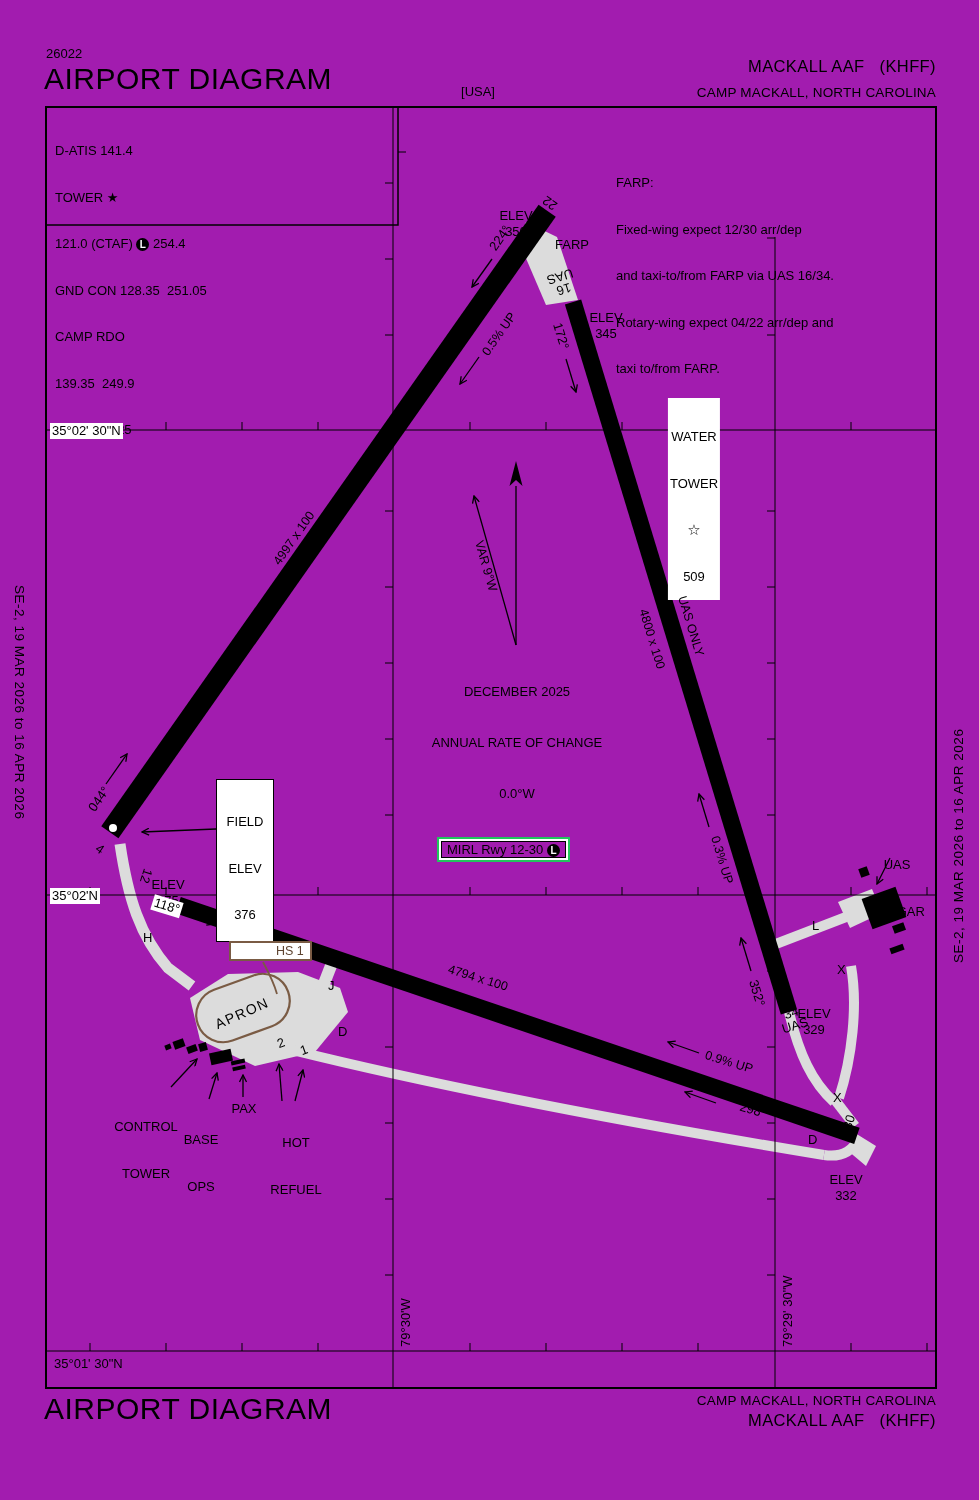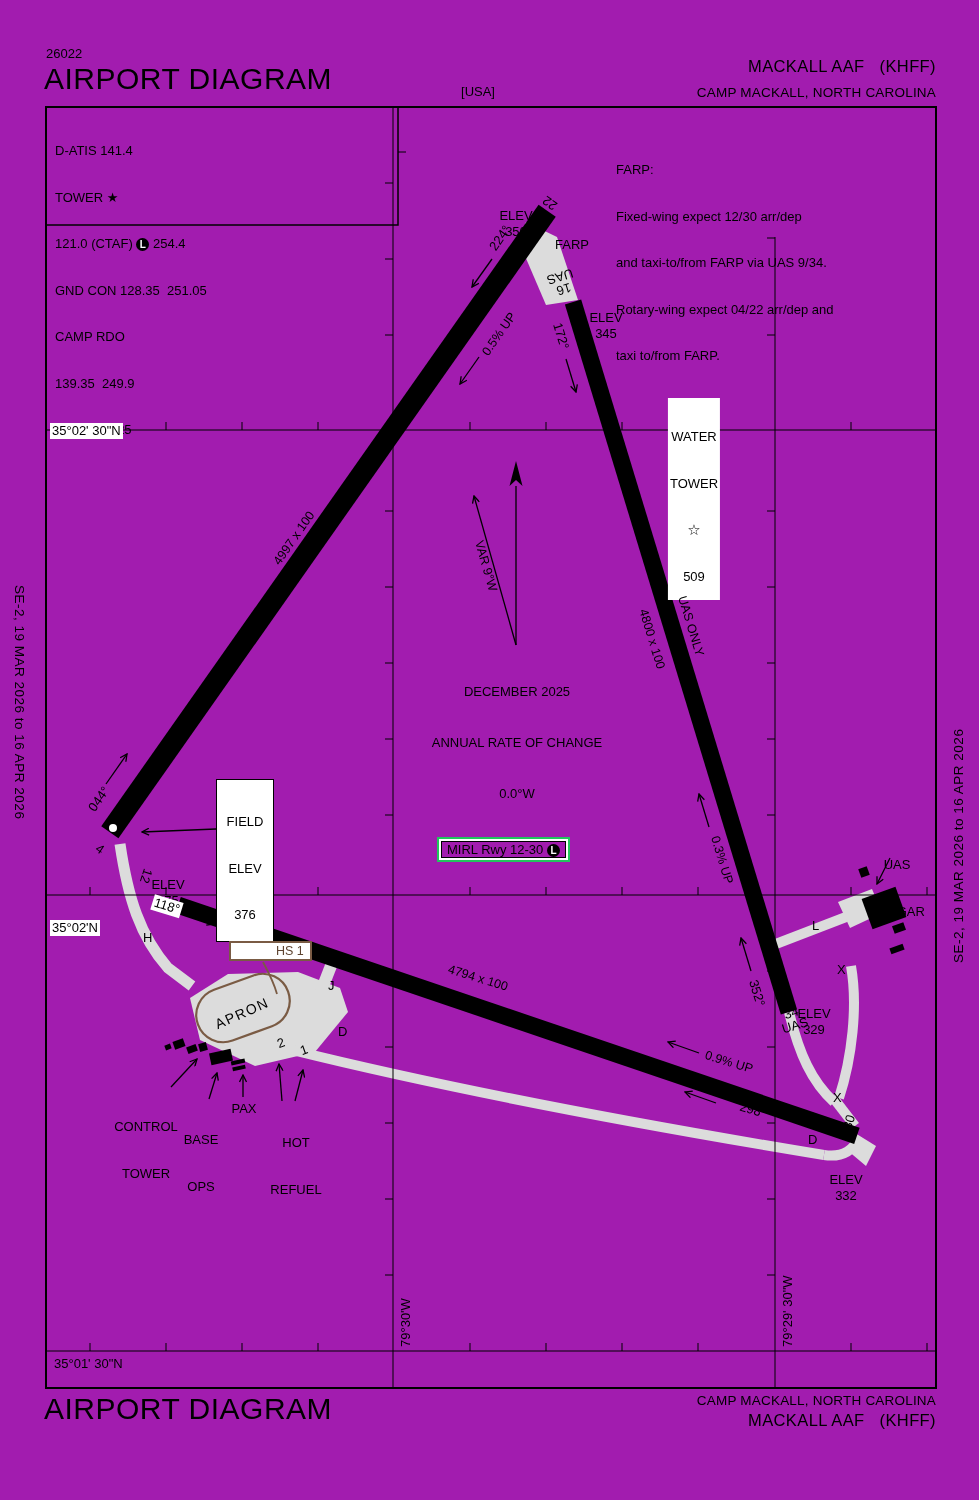--- a/index.html
+++ b/index.html
@@ -123,24 +123,24 @@
 <div class="ab s13" style="left:55px;top:112px;">
   <div>D-ATIS 141.4</div>
   <div>TOWER ★</div>
   <div><span>121.0 (CTAF)</span> <span class="lc">L</span> <span>254.4</span></div>
   <div>GND CON 128.35  251.05</div>
   <div>CAMP RDO</div>
   <div>139.35  249.9</div>
   <div>PTD 395.225</div>
 </div>
 
-<div class="ab s13" style="left:616px;top:131px;">
+<div class="ab s13" style="left:616px;top:144px;">
   <div>FARP:</div>
   <div>Fixed-wing expect 12/30 arr/dep</div>
-  <div>and taxi-to/from FARP via UAS 9/34.</div>
+  <div>and taxi-to/from FARP via UAS 16/34.</div>
   <div>Rotary-wing expect 04/22 arr/dep and</div>
   <div>taxi to/from FARP.</div>
 </div>
 
 <div class="ab s13 ctr wb" style="left:694px;top:398px;text-align:center;">
   <div>WATER</div>
   <div>TOWER</div>
   <div style="font-size:15px;line-height:16px;">☆</div>
   <div>509</div>
 </div>
@@ -231,21 +231,21 @@
 <div class="ab s13 ctr" style="left:296px;top:1104px;text-align:center;">
   <div>HOT</div>
   <div>REFUEL</div>
 </div>
 <div class="ab s13 ctr" style="left:897px;top:826px;text-align:center;">
   <div>UAS</div>
   <div>HANGAR</div>
 </div>
 
 <div class="ab s13 wb" style="left:50px;top:423px;">35°02' 30"N</div>
-<div class="ab s13 wb" style="left:50px;top:888px;margin-top:32px;">35°02'N</div>
+<div class="ab s13 wb" style="left:50px;top:888px;">35°02'N</div>
 <div class="ab s13" style="left:54px;top:1356px;">35°01' 30"N</div>
 <div class="ab s13" style="left:398px;top:1347px;transform:rotate(-90deg);transform-origin:0 0;white-space:nowrap;">79°30'W</div>
 <div class="ab s13" style="left:780px;top:1347px;transform:rotate(-90deg);transform-origin:0 0;white-space:nowrap;">79°29' 30"W</div>
 
 <div class="ab vtxt" style="left:27px;top:585px;transform:rotate(90deg) ;">SE-2,  19 MAR 2026  to  16 APR 2026</div>
 <div class="ab vtxt" style="left:951px;top:963px;transform:rotate(-90deg);">SE-2,  19 MAR 2026  to  16 APR 2026</div>
 
 <div class="ab ttl" style="left:44px;top:1392px;">AIRPORT DIAGRAM</div>
 <div class="ab ra" style="right:43px;top:1393px;font-size:13.5px;letter-spacing:.2px;">CAMP MACKALL, NORTH CAROLINA</div>
 <div class="ab ra" style="right:43px;top:1411px;font-size:16.5px;letter-spacing:.4px;">MACKALL AAF   (KHFF)</div>

